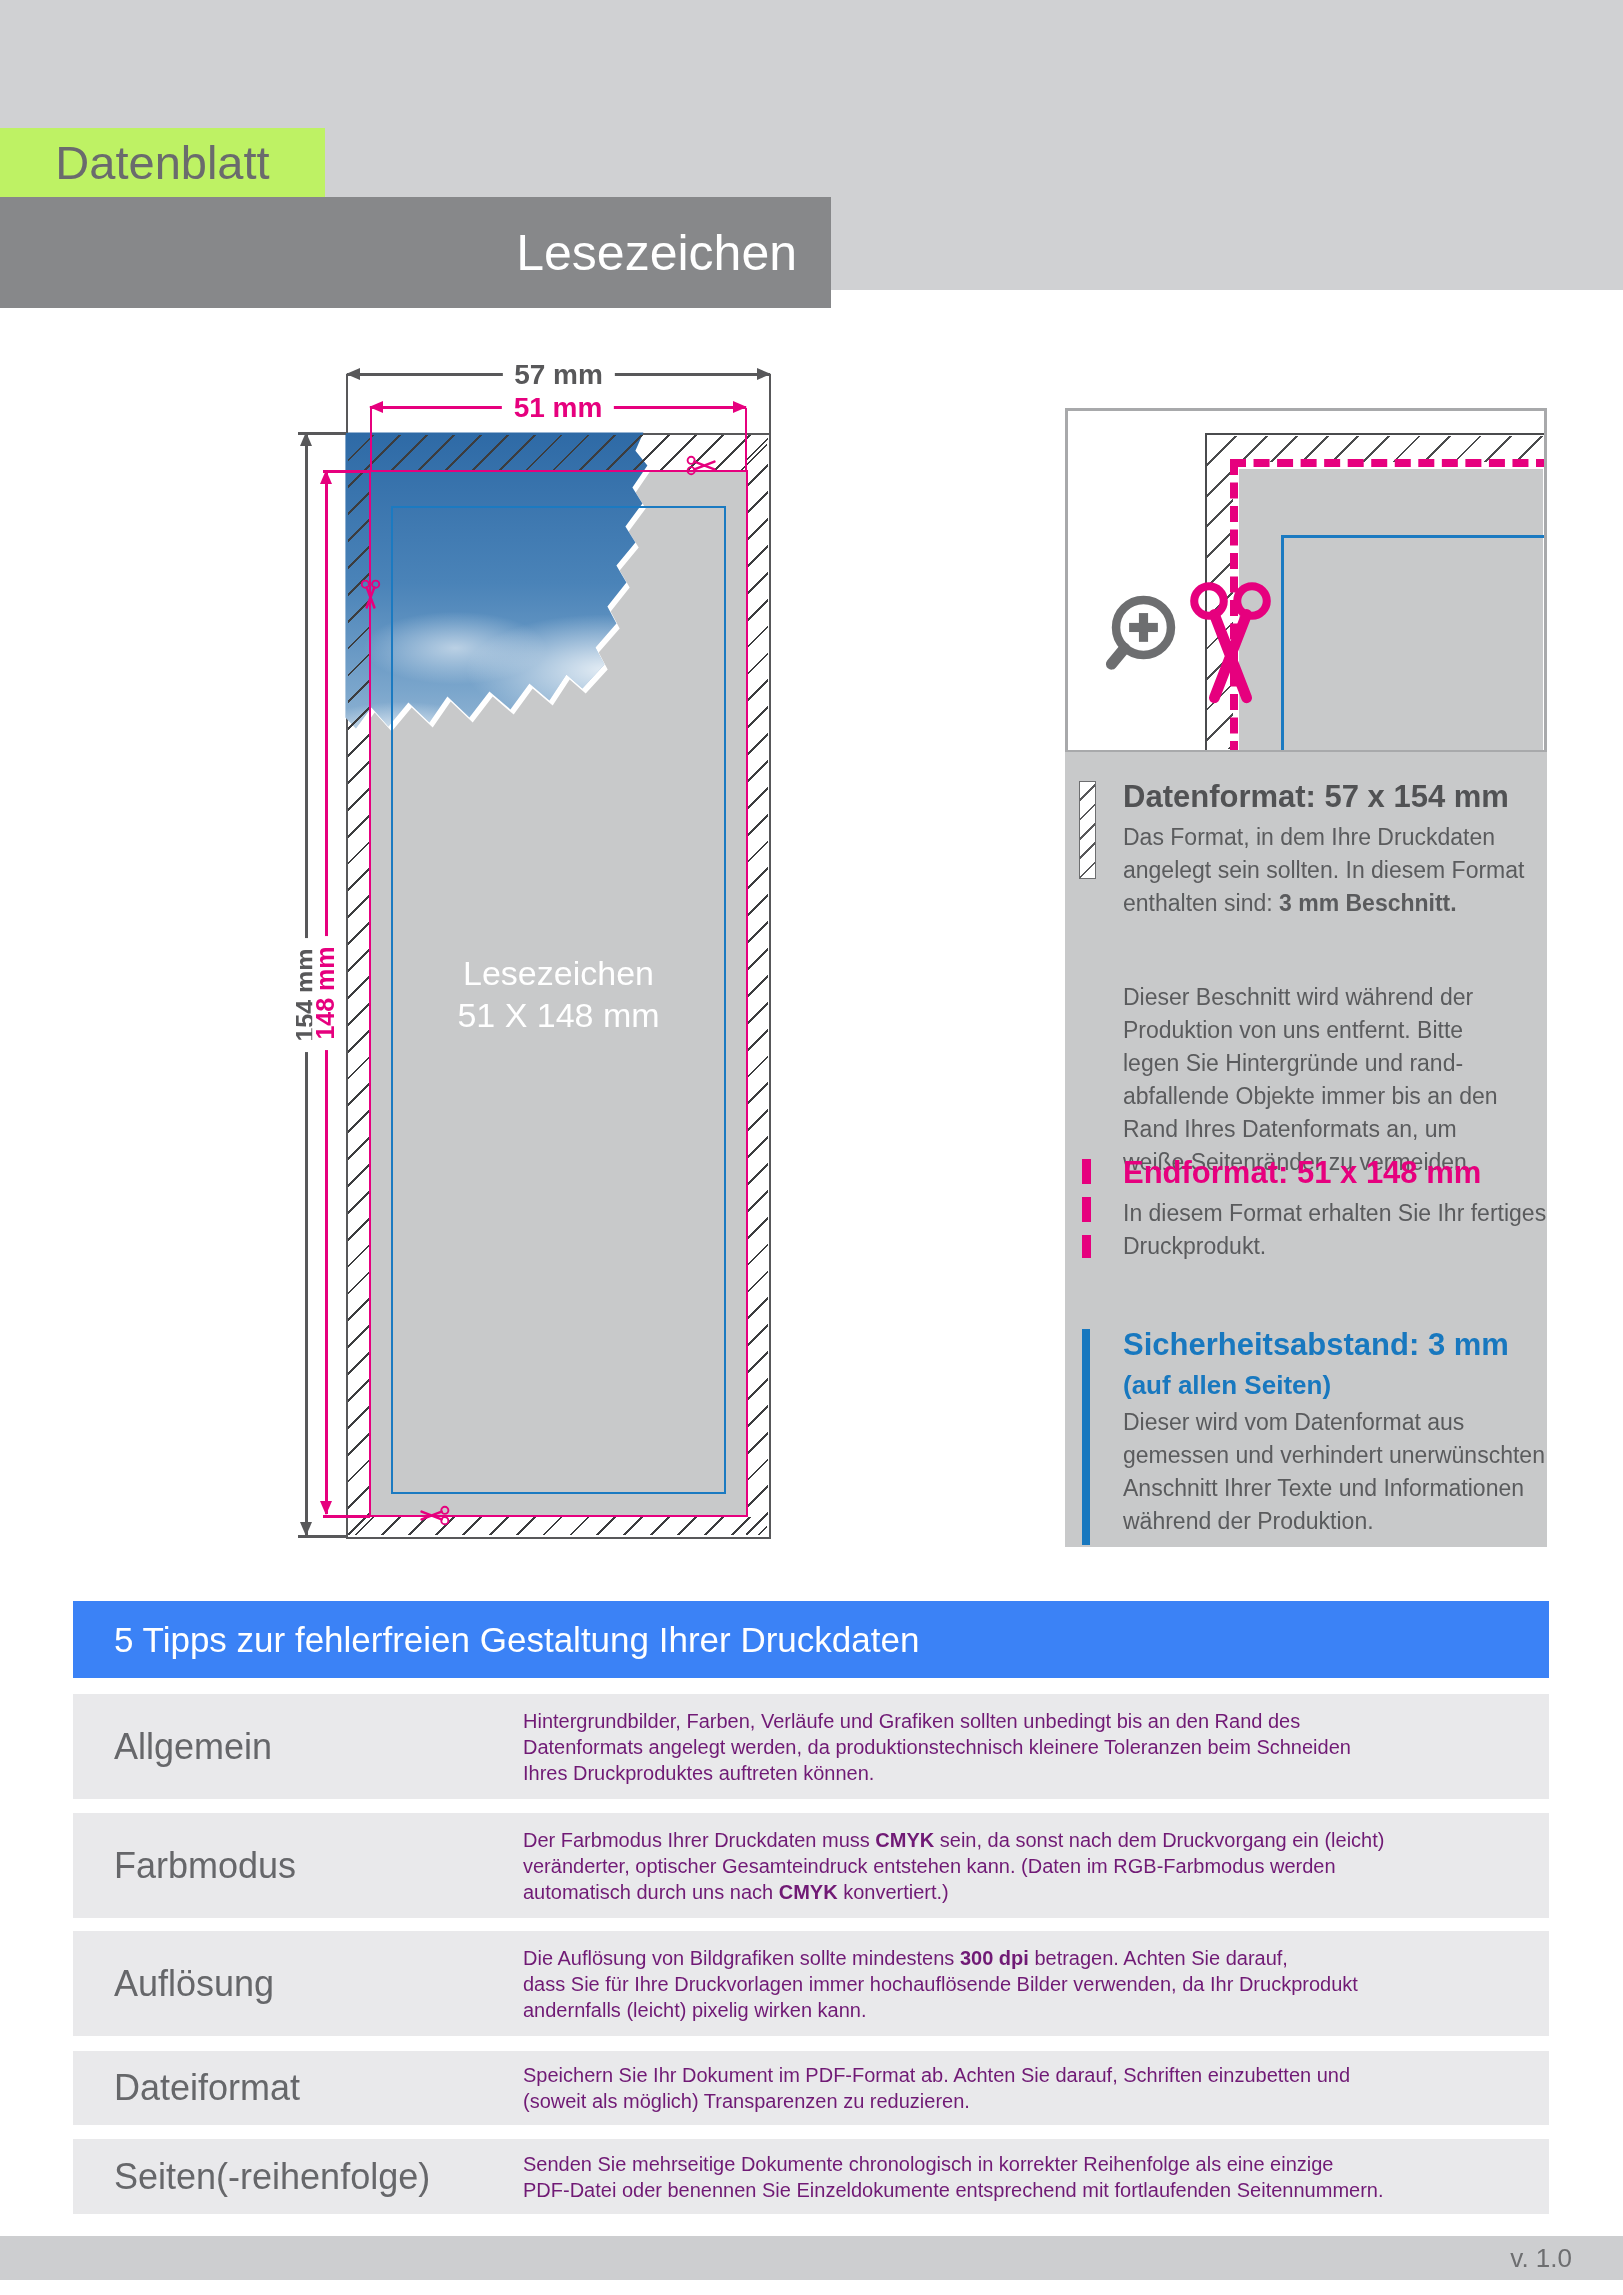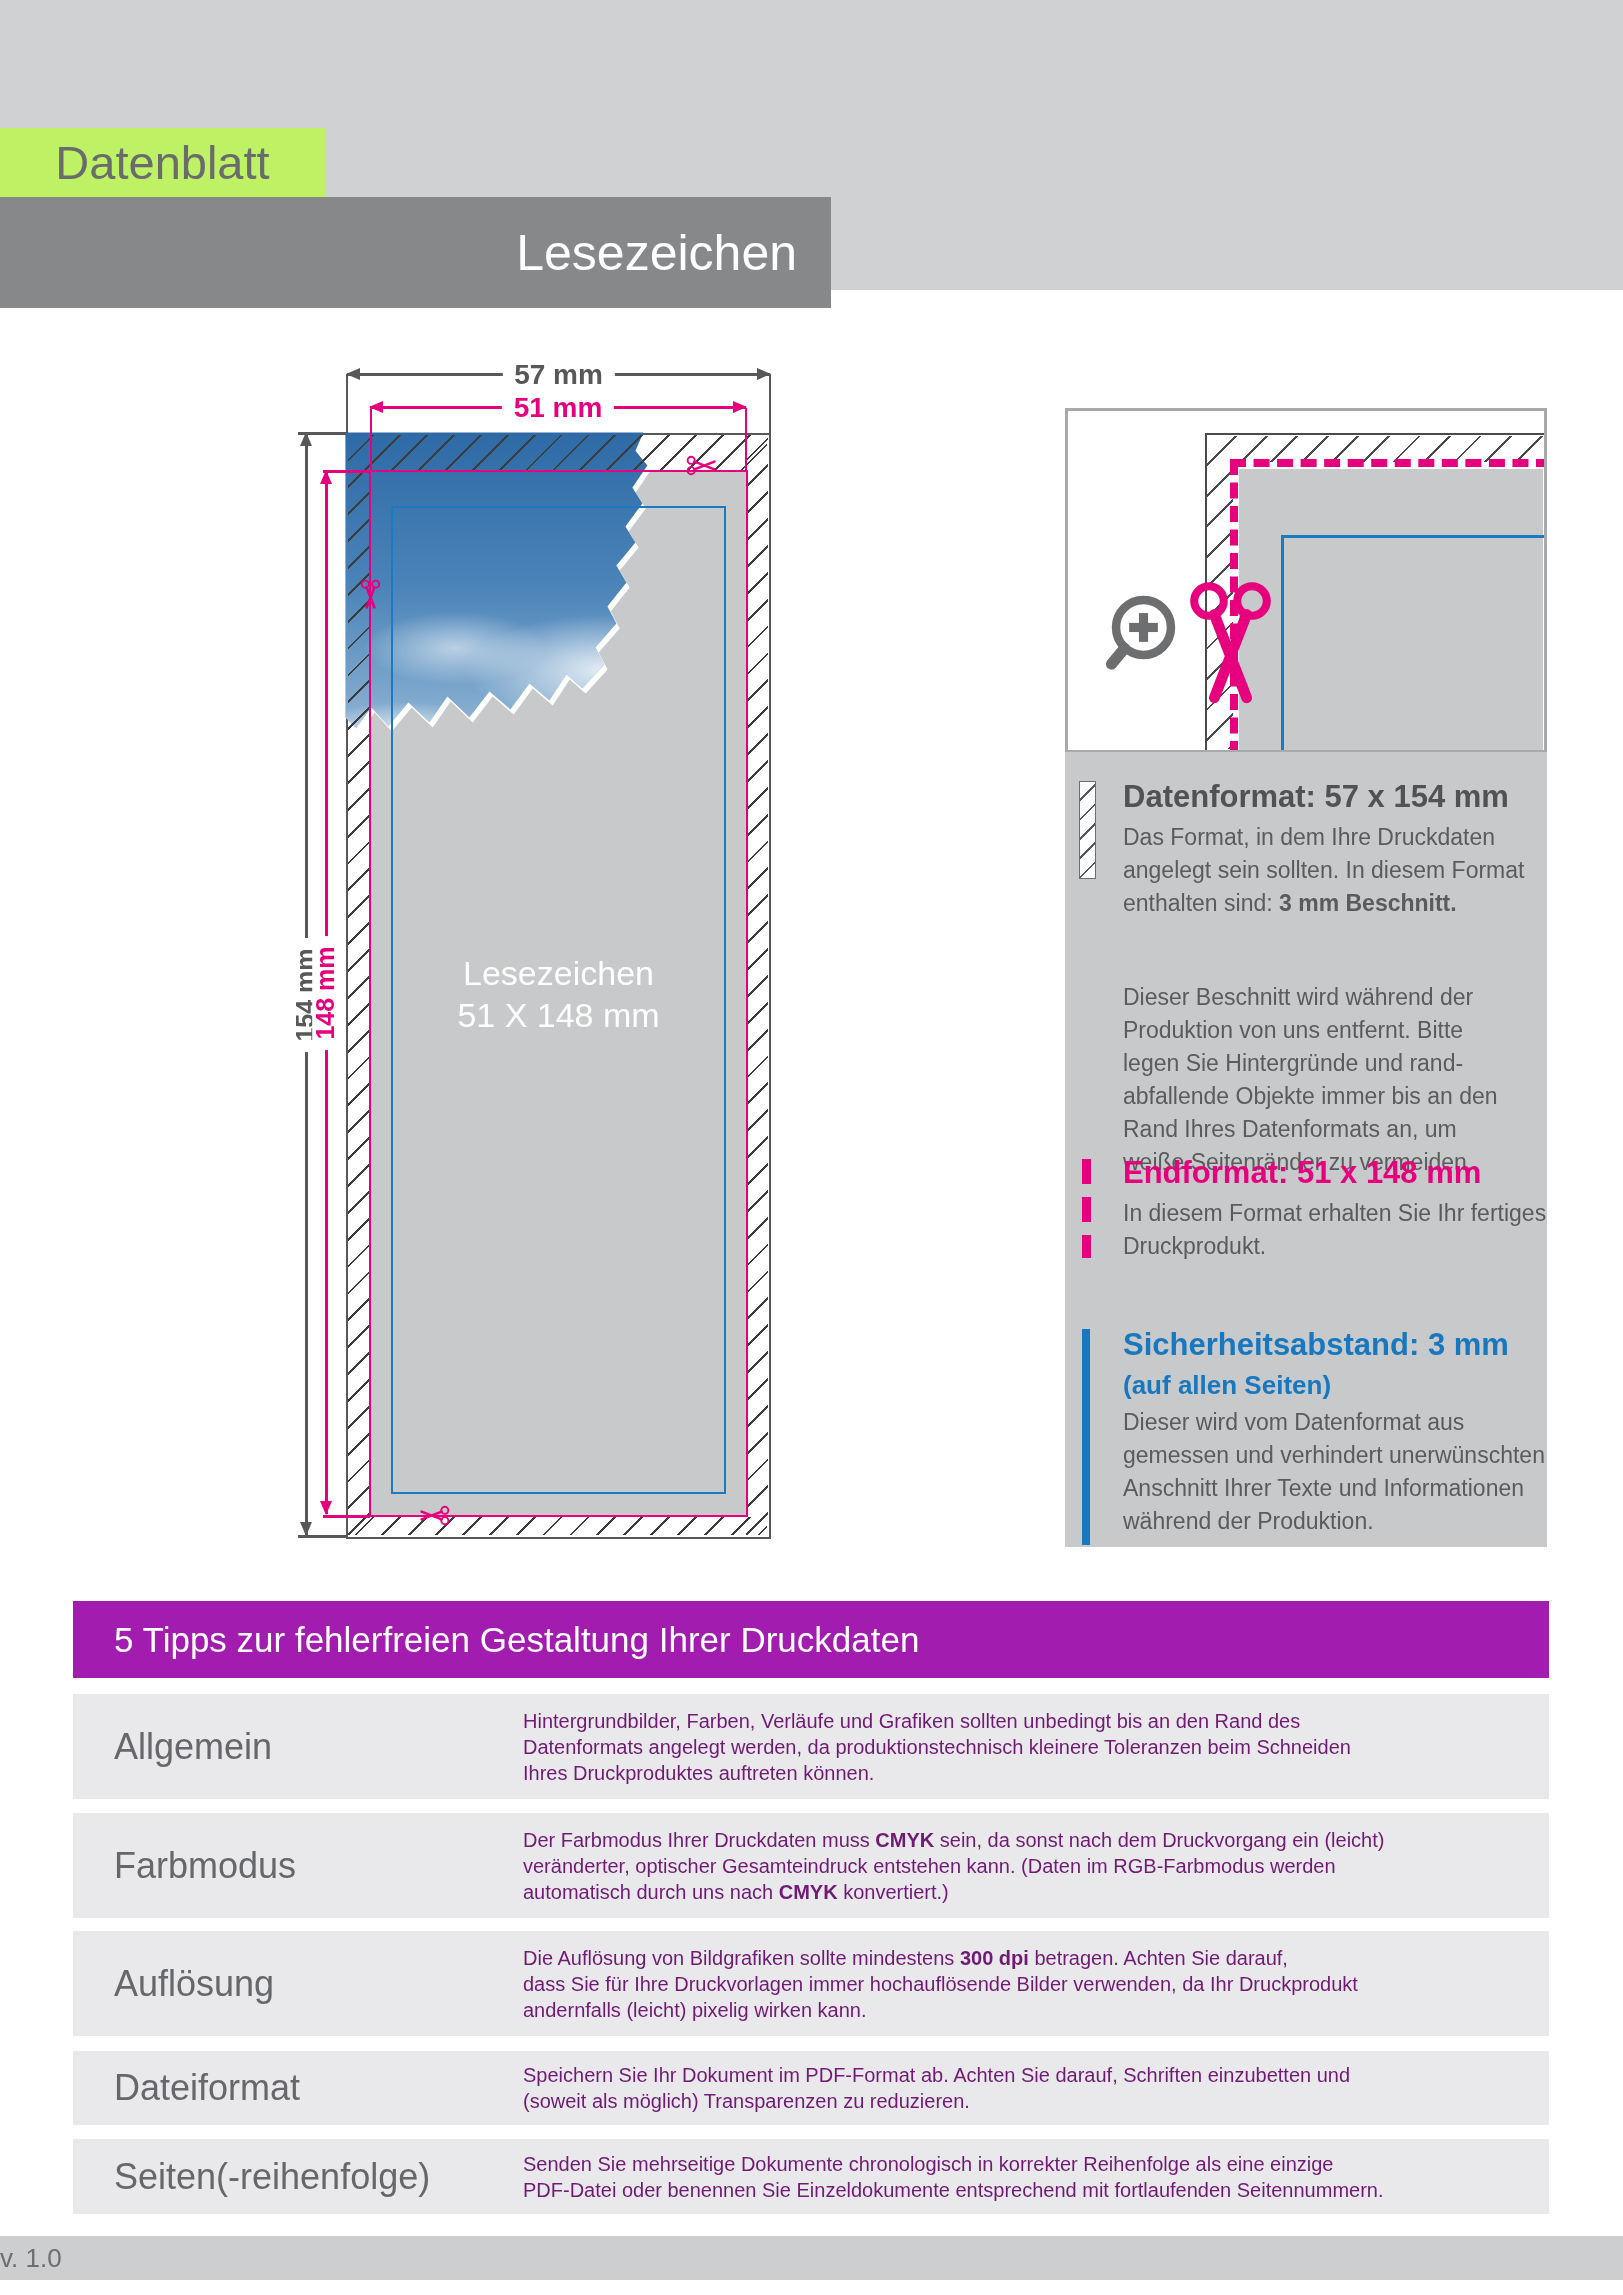--- a/index.html
+++ b/index.html
@@ -86,32 +86,32 @@
   .icon-hatch-strip::after{content:"";position:absolute;inset:0;
       background:repeating-linear-gradient(135deg,rgba(0,0,0,0) 0 11.8px,#58585a 11.8px 13.7px)}
   .icon-dash-strip{left:17px;top:407px;width:9.2px;height:99px;
       background:repeating-linear-gradient(180deg,#e6007e 0 25px,rgba(0,0,0,0) 25px 38px)}
   .icon-bar-strip{left:17px;top:577px;width:7.9px;height:216px;background:#1878bf}
   .h-pink{color:#e6007e}
   .h-blue{color:#1878bf}
   .sub-blue{font-size:26px;font-weight:700;color:#1878bf;line-height:1.2}
 
   
-  .tips-banner{left:73px;top:1601px;width:1476px;height:77px;background:#a21caf;box-sizing:border-box;
+  .tips-banner{left:73px;top:1601px;width:1476px;height:77px;background:#3b82f6;box-sizing:border-box;
       display:flex;align-items:center;padding-left:41px;font-size:35px;color:#fff}
   .tip-row{position:absolute;left:73px;width:1476px;background:#e9e9eb}
   .tip-label{position:absolute;left:41px;top:50%;transform:translateY(-50%);font-size:36px;color:#66676a;white-space:nowrap}
   .tip-body{position:absolute;left:450px;top:50%;transform:translateY(-50%);
       font-size:20px;line-height:26px;color:#701a75}
   .r1{top:1694px;height:105px}.r2{top:1813px;height:105px}.r3{top:1931px;height:105px}
   .r4{top:2051px;height:74px}.r5{top:2139px;height:75px}
 
   
   .footer{left:0;top:2236px;width:1623px;height:44px;background:#cdced0;box-sizing:border-box;
-      display:flex;align-items:center;justify-content:flex-start;padding-right:51px;font-size:26px;color:#6d6e70}
+      display:flex;align-items:center;justify-content:flex-end;padding-right:51px;font-size:26px;color:#6d6e70}
 </style>
 </head>
 <body>
 
 <div class="page">
 
   <div class="abs top-band"></div>
   <div class="abs datenblatt-tab">
     <span>Datenblatt</span>
   </div>

